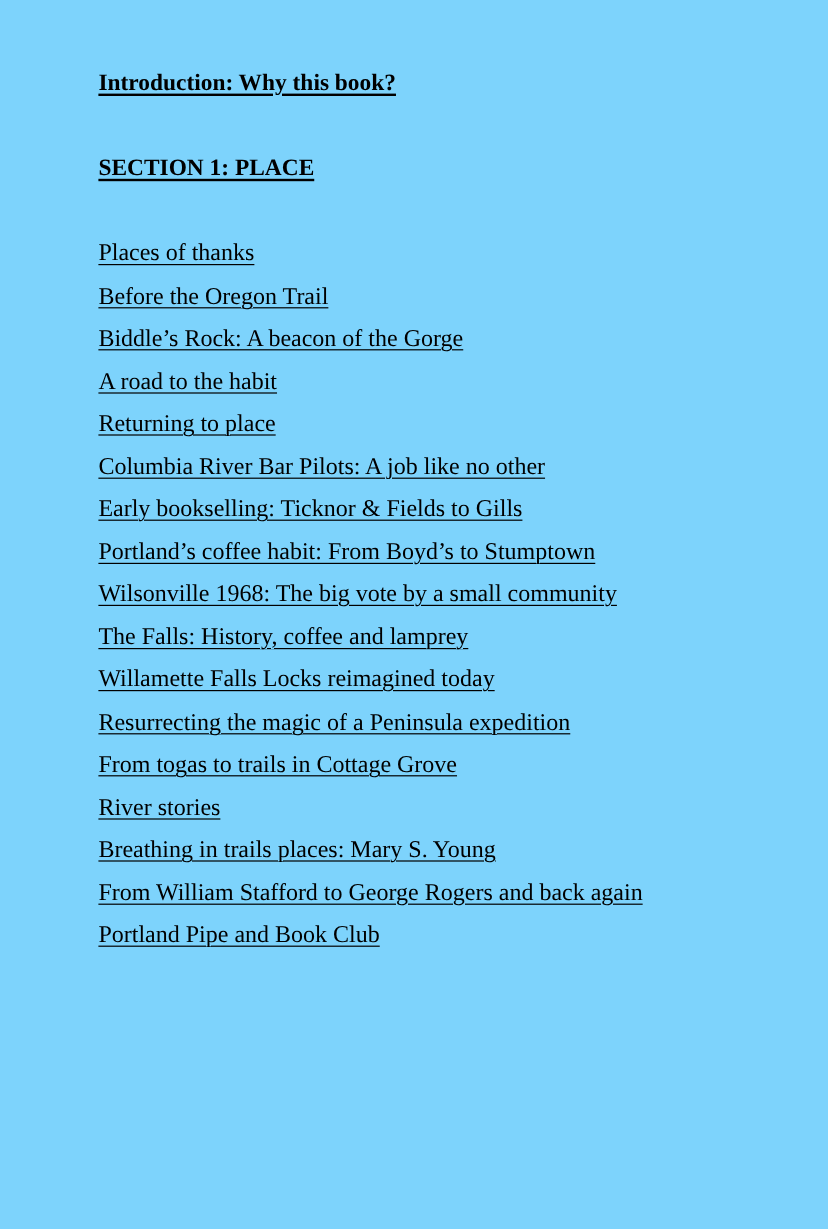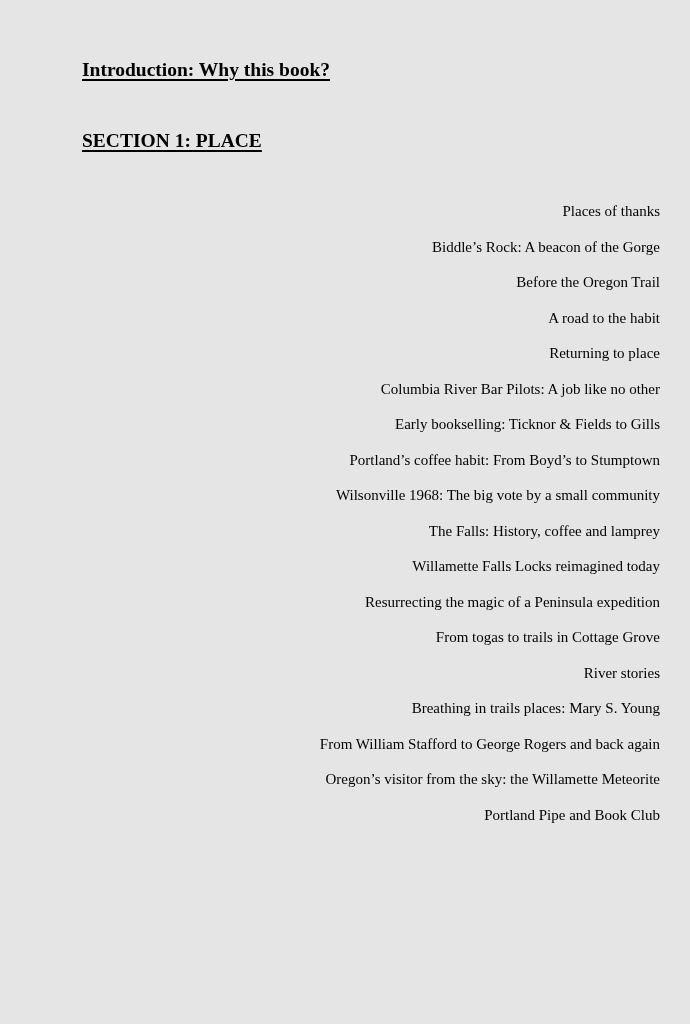--- a/index.html
+++ b/index.html
@@ -13,75 +13,74 @@
     overflow: hidden;
     font-family: "Liberation Serif", "DejaVu Serif", serif;
     color: #000000;
     -webkit-font-smoothing: antialiased;
   }
   .page {
     box-sizing: border-box;
     width: 690px;
     height: 1024px;
     padding: 52px 30px 0 82px;
-    background: #e5e5e5;
+    background: #7dd3fc;
   }
   .line {
     font-size: 19.5px;
     line-height: 35.5px;
     white-space: nowrap;
   }
   .heading {
     font-weight: bold;
     text-decoration: underline;
     text-decoration-thickness: 1.8px;
     text-underline-offset: 3px;
   }
   .toc-item {
-    font-size: 15px;
+    font-size: 20px;
     line-height: 35.5px;
     white-space: nowrap;
+    text-decoration: underline;
     text-decoration-thickness: 1.4px;
     text-underline-offset: 3px;
-    text-align: right;
   }
   .gap {
     height: 35.5px;
   }
 </style>
 </head>
 <body>
 
 <div class="page">
 
   <div class="line heading">Introduction: Why this book?</div>
 
   <div class="gap"></div>
 
   <div class="line heading">SECTION 1: PLACE</div>
 
   <div class="gap"></div>
 
   <div id="chapter-list">
       <div class="toc-item">Places of thanks</div>
+      <div class="toc-item">Before the Oregon Trail</div>
       <div class="toc-item">Biddle’s Rock: A beacon of the Gorge</div>
-      <div class="toc-item">Before the Oregon Trail</div>
       <div class="toc-item">A road to the habit</div>
       <div class="toc-item">Returning to place</div>
       <div class="toc-item">Columbia River Bar Pilots: A job like no other</div>
       <div class="toc-item">Early bookselling: Ticknor &amp; Fields to Gills</div>
       <div class="toc-item">Portland’s coffee habit: From Boyd’s to Stumptown</div>
       <div class="toc-item">Wilsonville 1968: The big vote by a small community</div>
       <div class="toc-item">The Falls: History, coffee and lamprey</div>
       <div class="toc-item">Willamette Falls Locks reimagined today</div>
       <div class="toc-item">Resurrecting the magic of a Peninsula expedition</div>
       <div class="toc-item">From togas to trails in Cottage Grove</div>
       <div class="toc-item">River stories</div>
       <div class="toc-item">Breathing in trails places: Mary S. Young</div>
       <div class="toc-item">From William Stafford to George Rogers and back again</div>
-      <div class="toc-item">Oregon’s visitor from the sky: the Willamette Meteorite</div>
       <div class="toc-item">Portland Pipe and Book Club</div>
     </div>
 
   <div class="gap"></div>
 
 
 </div>
 
 </body></html>

